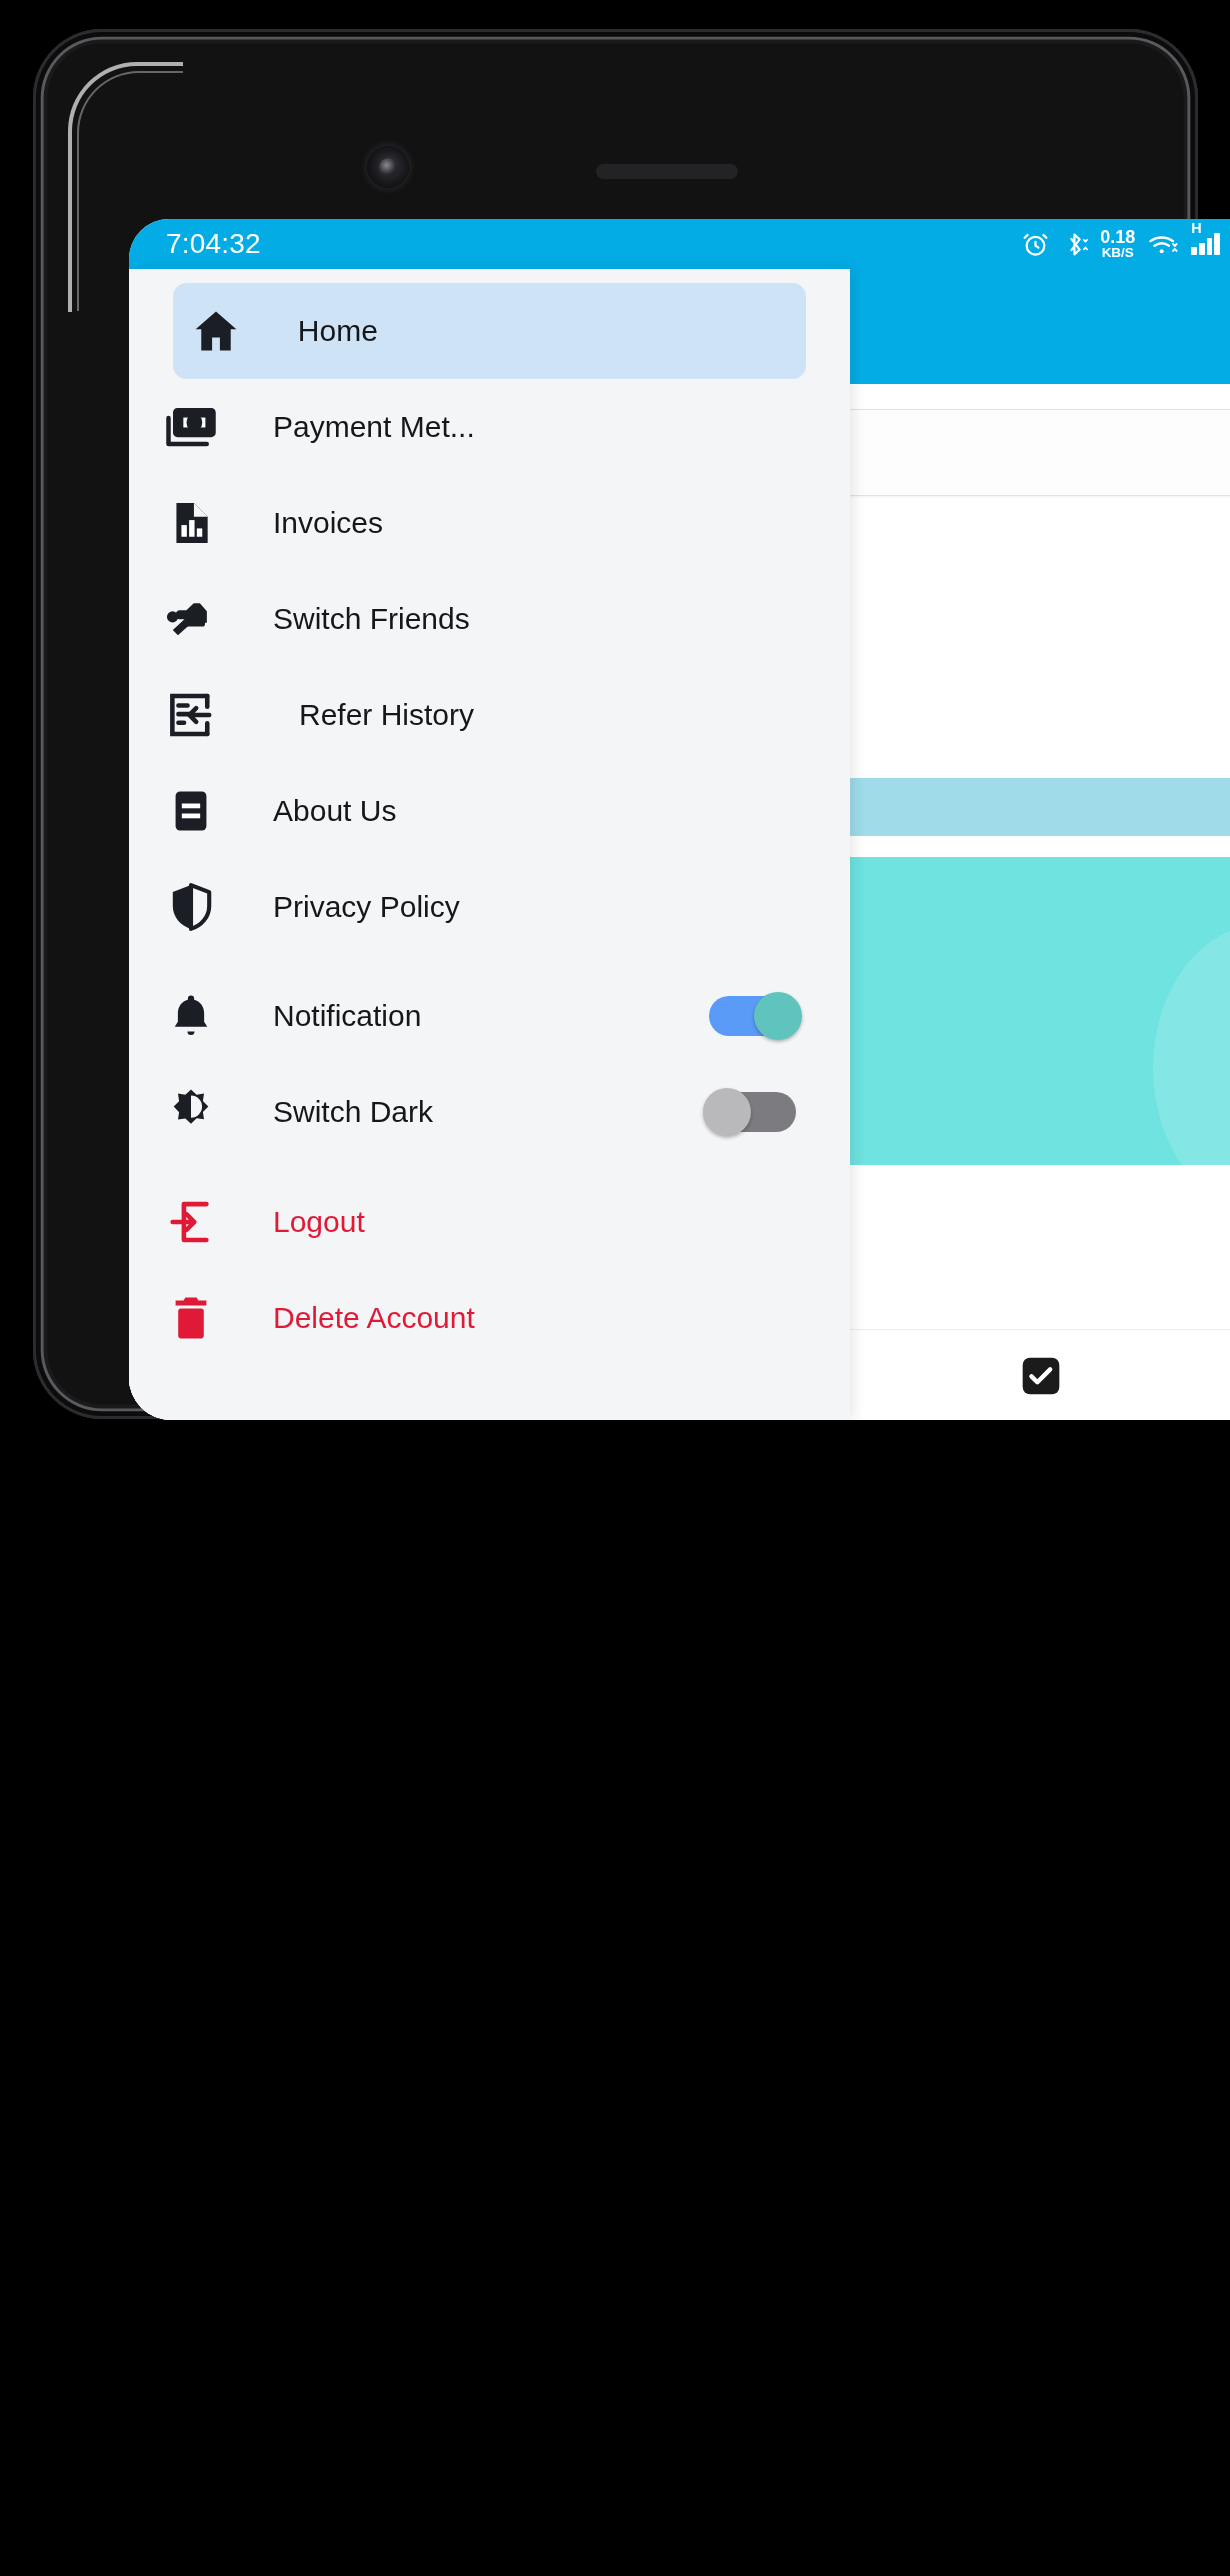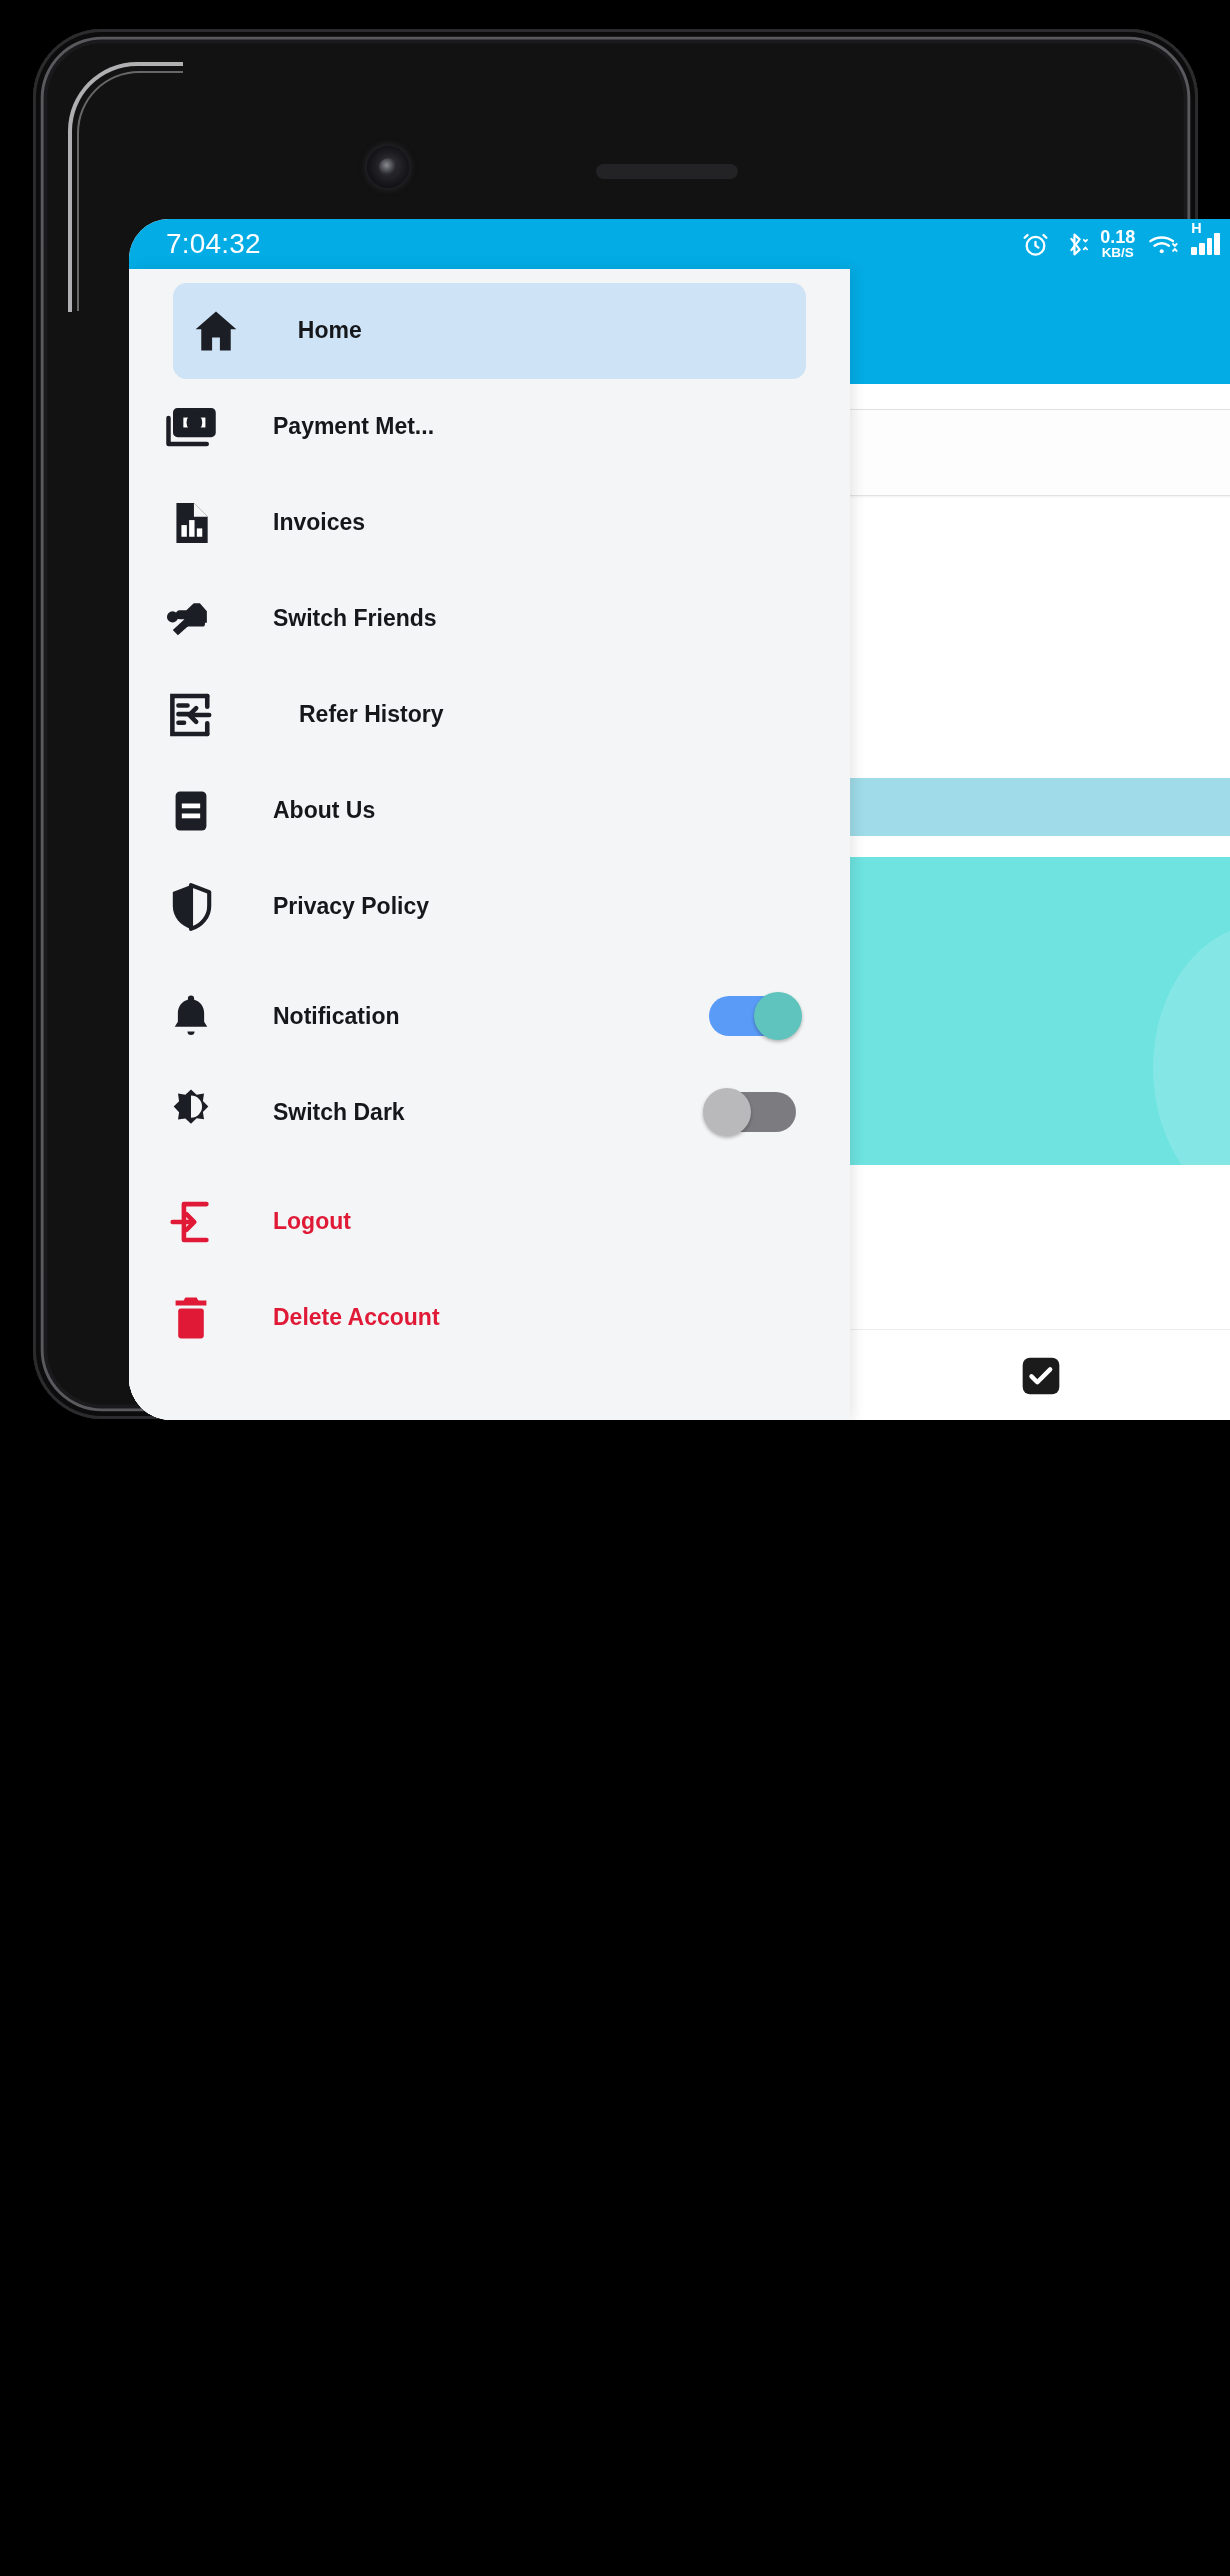--- a/index.html
+++ b/index.html
@@ -274,21 +274,21 @@
   }
   .drawer-item.active {
     background: #cfe3f6;
     border-radius: 13.5px;
     margin: 0 44px;
     padding-left: 5.8px;
     gap: 44px;
   }
   .drawer-item.active .di-icon { margin-left: 0; width: 75px; display: flex; justify-content: center; }
   .di-icon { width: 75px; display: flex; align-items: center; justify-content: center; }
-  .di-label { font-size: 23px; color: #15171a; font-weight: bold; }
+  .di-label { font-size: 30px; color: #15171a; }
   .di-label.danger { color: #e01a36; }
   .di-label.indent { margin-left: 26px; }
 
   .toggle {
     margin-left: auto; margin-right: 54px;
     width: 87px; height: 40px;
     border-radius: 20px;
     position: relative;
   }
   .toggle.on  { background: #5a9bf7; }

